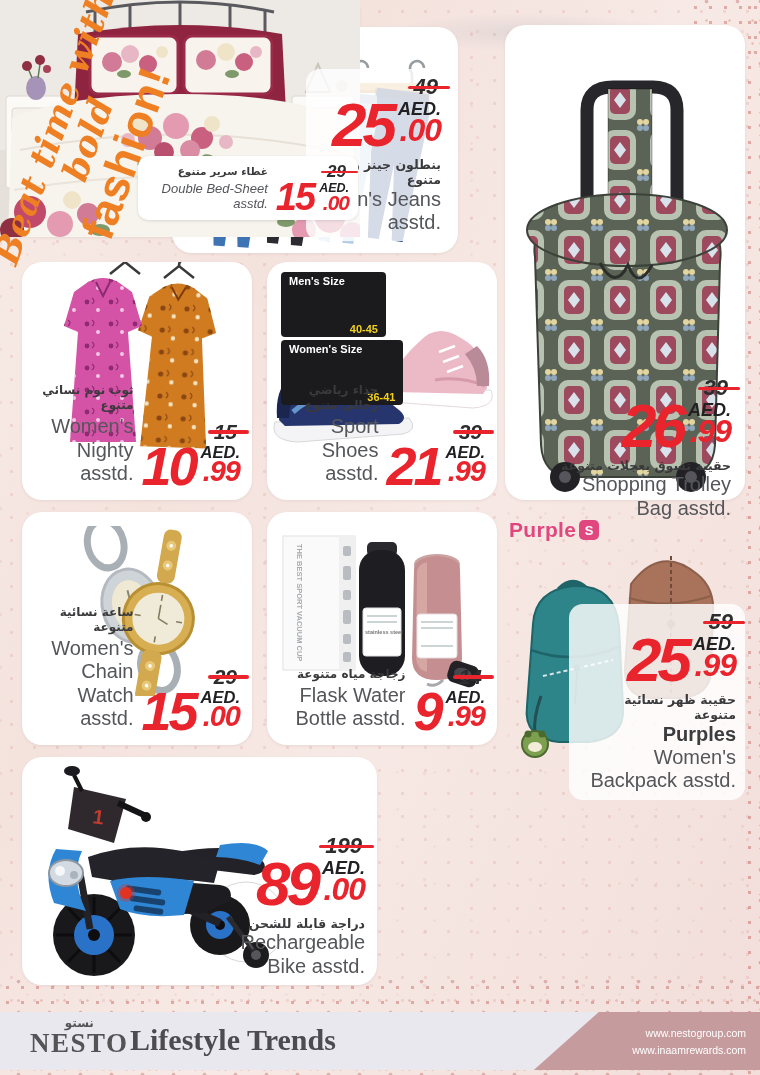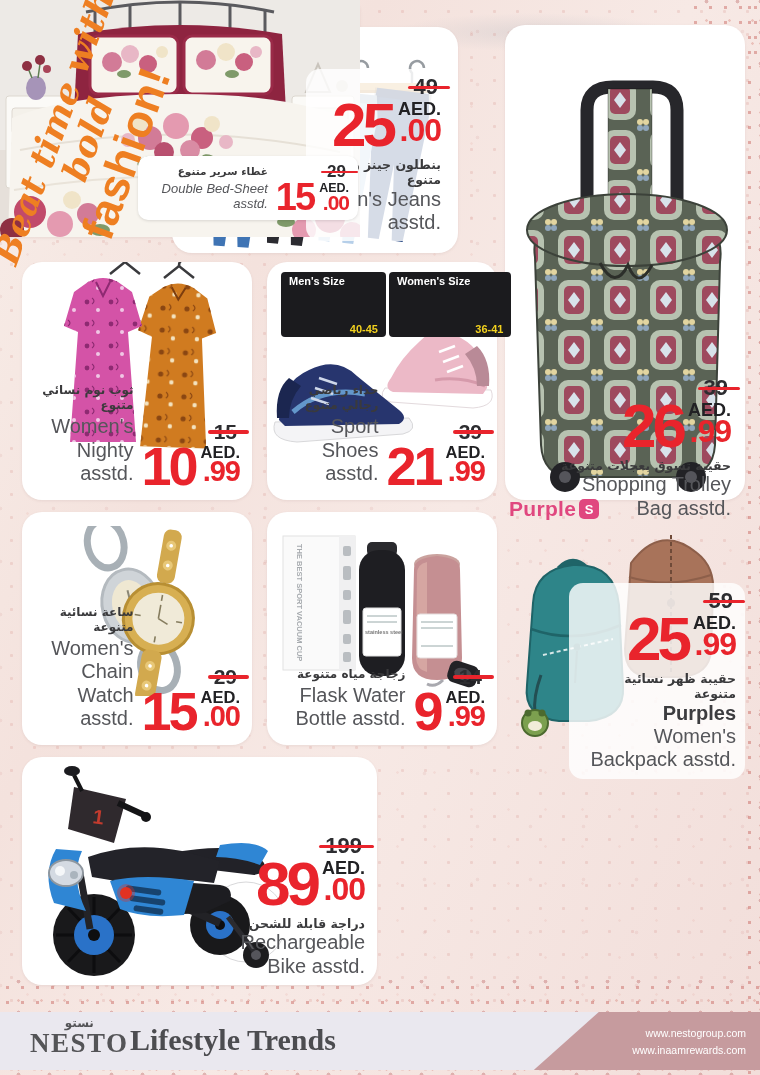--- a/index.html
+++ b/index.html
@@ -37,26 +37,26 @@
 
   
   .card{position:absolute;background:#fff;border-radius:20px;box-shadow:0 1px 3px rgba(120,80,80,.10);}
   .img{position:absolute;left:0;top:0;}
   .jeans{left:172px;top:27px;width:286px;height:226px;}
   .trolley{left:505px;top:25px;width:240px;height:475px;}
   .nighty{left:22px;top:262px;width:230px;height:238px;}
   .shoes{left:267px;top:262px;width:230px;height:238px;}
   .watch{left:22px;top:512px;width:230px;height:233px;}
   .flask{left:267px;top:512px;width:230px;height:233px;}
-  .backpack{left:505px;top:497px;width:240px;height:245px;background:none;box-shadow:none;border-radius:0;}
+  .backpack{left:505px;top:518px;width:240px;height:245px;background:none;box-shadow:none;border-radius:0;}
   .bike{left:22px;top:757px;width:355px;height:228px;}
   .bed{left:385px;top:750px;width:360px;height:237px;border-radius:10px;overflow:hidden;background:#edeae6;box-shadow:0 1px 3px rgba(120,80,80,.10);}
 
   
-  .price{display:flex;flex-direction:column;align-items:flex-end;}
+  .price{display:flex;flex-direction:column;align-items:flex-end;font-style:italic;}
   .old{font-size:22px;font-weight:800;color:#2d2d30;position:relative;line-height:1;margin-bottom:2px;padding:0 3px;}
   .old::after{content:"";position:absolute;left:-3px;right:-9px;top:45%;height:3.5px;background:#e9242c;border-radius:2px;}
   .big{display:flex;align-items:flex-start;}
   .int{font-size:62px;font-weight:800;color:#e9242c;line-height:.82;letter-spacing:-4px;}
   .side{display:flex;flex-direction:column;justify-content:space-between;margin-left:5px;align-items:flex-end;}
   .aed{font-size:18px;font-weight:800;color:#212124;line-height:1;}
   .dec{font-size:32px;font-weight:800;color:#e9242c;line-height:.8;letter-spacing:-1px;}
   .price.md .int{font-size:54px;letter-spacing:-3px;}
   .price.md .dec{font-size:29px;}
   .price.md .aed{font-size:16.5px;}
@@ -77,21 +77,21 @@
   .trolley .info{right:14px;top:352px;width:176px;}
   .backpack .info{right:0;top:86px;width:158px;}
   .bike .info{right:12px;top:78px;width:152px;}
 
   .info-row{position:absolute;left:10px;right:12px;bottom:12px;display:flex;justify-content:flex-end;
     align-items:flex-end;gap:8px;z-index:2;}
   .info-row .names{text-align:right;margin-bottom:3px;min-width:0;}
   .info-row .ar{margin-top:0;margin-bottom:2px;font-size:12px;text-align:right;}
 
   
-  .badges{position:absolute;left:14px;top:10px;display:flex;flex-direction:row;gap:3px;z-index:2;align-items:flex-start;}
+  .badges{position:absolute;left:14px;top:10px;display:flex;flex-direction:column;gap:3px;z-index:2;align-items:flex-start;}
   .badge{display:inline-flex;gap:5px;background:#1b1b1e;color:#fff;font-size:11px;font-weight:700;
     padding:2.5px 8px;border-radius:4px;white-space:nowrap;}
   .badge .val{color:#f2d11e;margin-top:48px;}
 
   
   .purples{position:absolute;left:4px;top:0;display:flex;align-items:center;gap:3px;z-index:2;}
   .purples .word{color:#e0477f;font-size:21px;font-weight:800;letter-spacing:.3px;}
   .purples .sq{width:20px;height:20px;background:#e0477f;color:#fff;border-radius:5px;display:flex;
     align-items:center;justify-content:center;font-size:13px;font-weight:800;}
 

